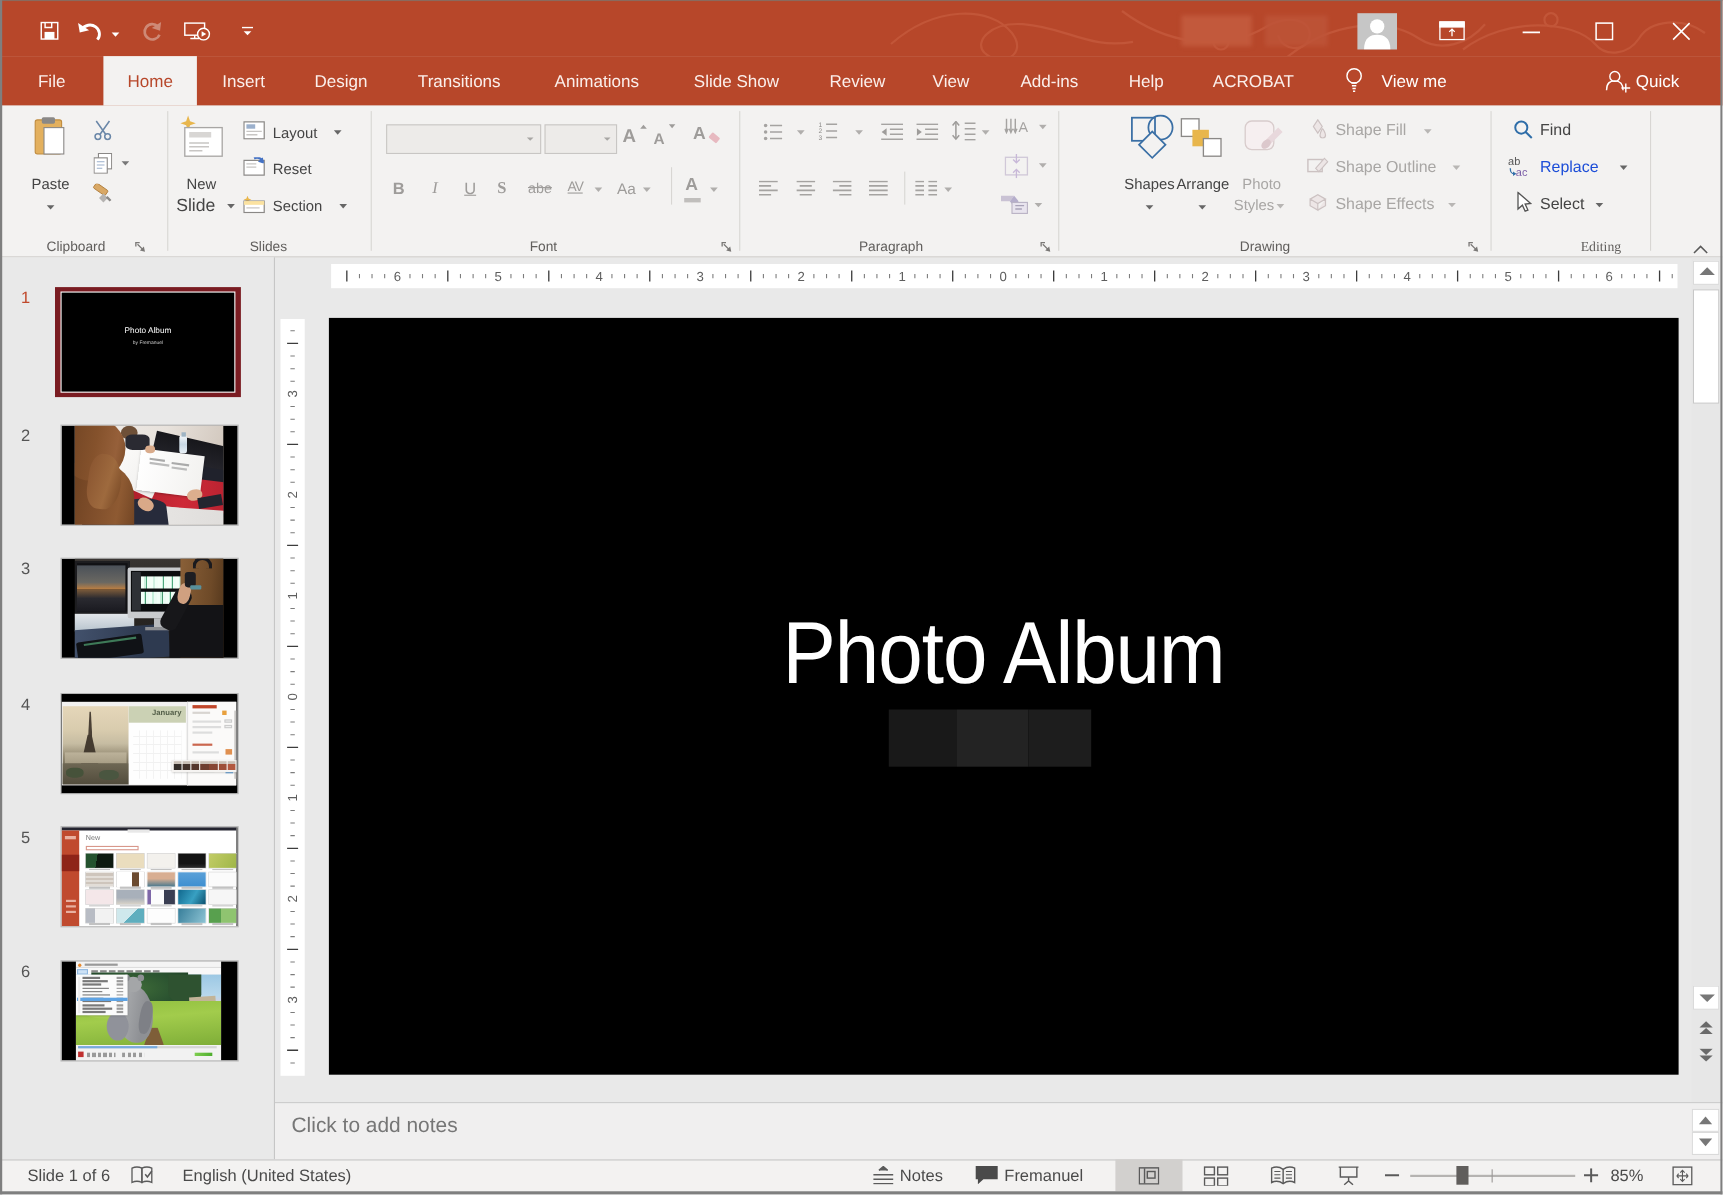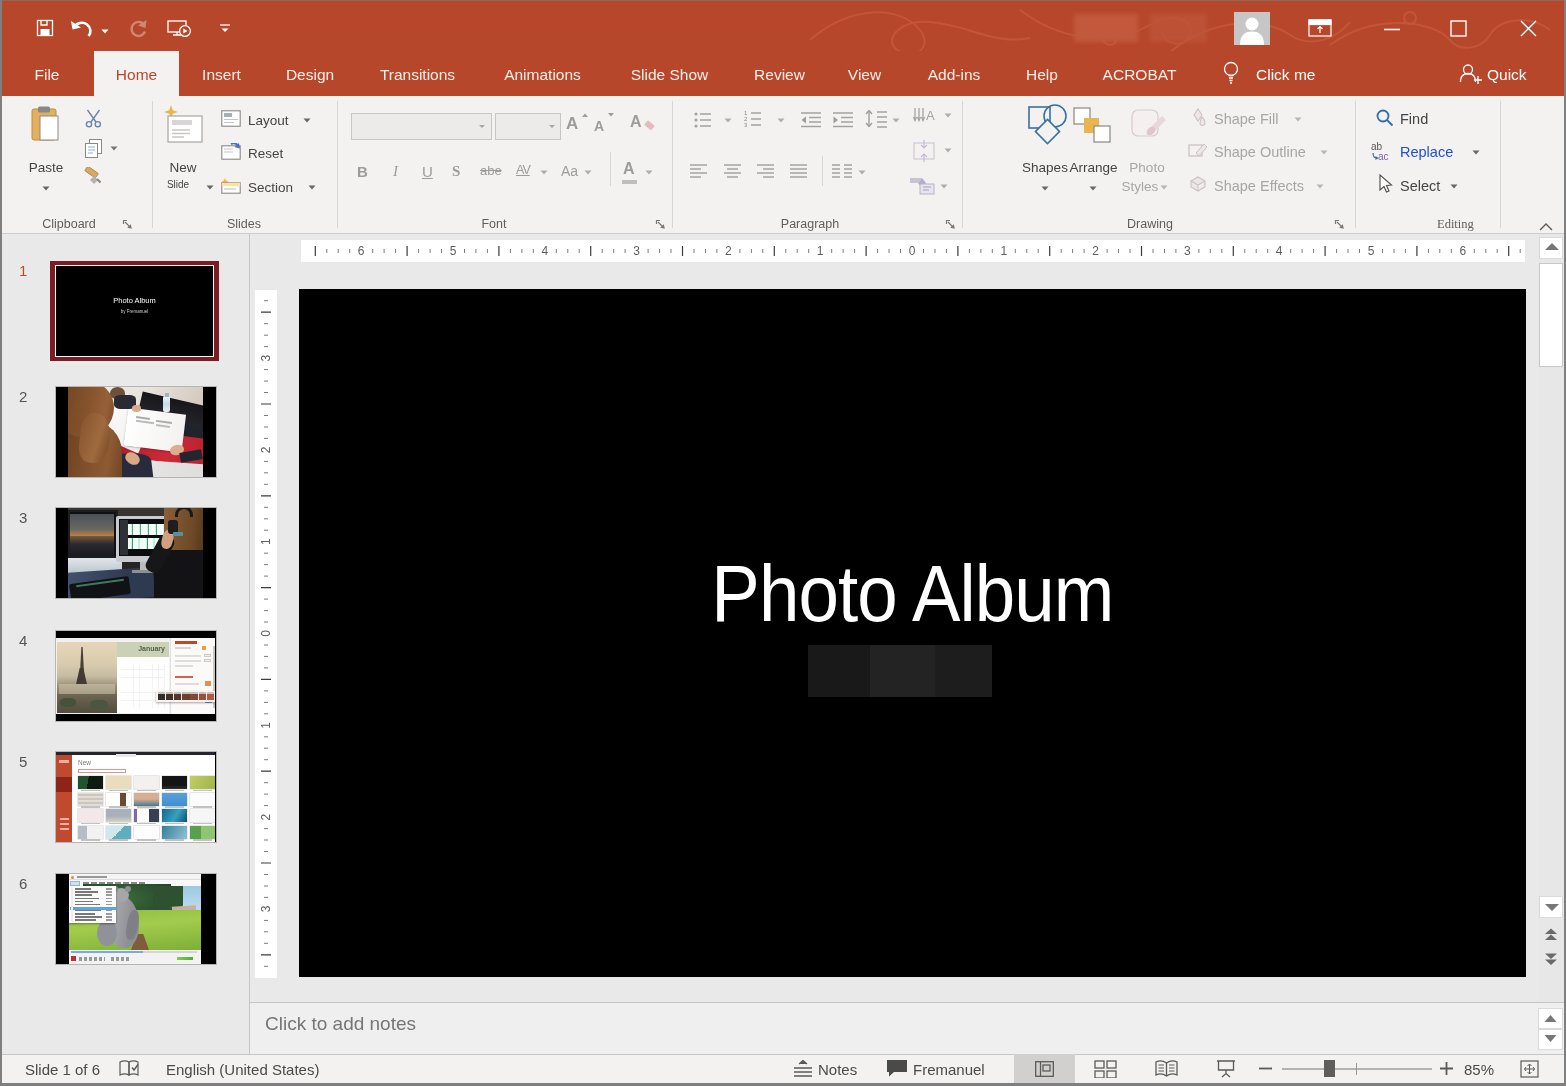--- a/index.html
+++ b/index.html
@@ -86,21 +86,21 @@
 <div class="" style="left:794.5px;top:66px;font-size:15.5px;color:#FBEFEB;white-space:nowrap;width:140px;text-align:center;">View</div>
 <div class="" style="left:884px;top:66px;font-size:15.5px;color:#FBEFEB;white-space:nowrap;width:140px;text-align:center;">Add-ins</div>
 <div class="" style="left:972px;top:66px;font-size:15.5px;color:#FBEFEB;white-space:nowrap;width:140px;text-align:center;">Help</div>
 <div class="" style="left:1069.5px;top:66px;font-size:15.5px;color:#FBEFEB;white-space:nowrap;width:140px;text-align:center;">ACROBAT</div>
 <svg style="position:absolute;left:1222px;top:60px;" width="18" height="26" viewBox="0 0 18 26">
       <g stroke="#fff" stroke-width="1.3" fill="none">
         <circle cx="9" cy="9" r="6.5"></circle>
         <path d="M6.5 15.5 H11.5 M7 18 H11 M7.5 20.5 H10.5 M8 23 H10"></path>
       </g>
     </svg>
-<div class="" style="left:1256px;top:66px;font-size:15.5px;color:#FFFFFF;white-space:nowrap;">Click me</div>
+<div class="" style="left:1256px;top:66px;font-size:15.5px;color:#FFFFFF;white-space:nowrap;">View me</div>
 <svg style="position:absolute;left:1458px;top:63px;" width="26" height="22" viewBox="0 0 26 22">
       <g stroke="#fff" stroke-width="1.3" fill="none">
         <circle cx="10" cy="6.5" r="4.5"></circle>
         <path d="M2.5 19 C2.5 12,6 10.5,10 10.5 C14 10.5,17.5 12,17.5 19"></path>
         <path d="M20 13 V21 M16 17 H24"></path>
       </g>
     </svg>
 <div class="" style="left:1487px;top:66px;font-size:15.5px;color:#FFFFFF;white-space:nowrap;">Quick</div>
 <div class="" style="left:0px;top:96px;width:1566px;height:138px;background:#F3F2F1;border-bottom:1px solid #CFCDCB;"></div>
 <div class="" style="left:152px;top:101px;width:1px;height:127px;background:#D8D6D3;"></div>
@@ -181,21 +181,21 @@
     </svg>
 <svg style="position:absolute;left:160px;top:104px;" width="46" height="44" viewBox="0 0 46 44">
       <g>
         <path d="M11 1 L12.8 6.2 L18 8 L12.8 9.8 L11 15 L9.2 9.8 L4 8 L9.2 6.2 Z" fill="#E8B64C"></path>
         <rect x="8" y="12" width="34" height="26" fill="#fff" stroke="#A8A6A4" stroke-width="1.2"></rect>
         <rect x="12" y="16" width="20" height="5" fill="#D8D6D4"></rect>
         <path d="M12 26 H30 M12 29.5 H30 M12 33 H24" stroke="#C8C6C4" stroke-width="1.4"></path>
       </g>
     </svg>
 <div class="" style="left:158px;top:160px;font-size:13.5px;color:#444444;white-space:nowrap;width:50px;text-align:center;">New</div>
-<div class="" style="left:150px;top:179px;font-size:10px;color:#444444;white-space:nowrap;width:56px;text-align:center;">Slide</div>
+<div class="" style="left:150px;top:179px;font-size:16px;color:#444444;white-space:nowrap;width:56px;text-align:center;">Slide</div>
 <svg style="position:absolute;left:206px;top:185px;" width="8" height="5" viewBox="0 0 8 5">
       <path d="M0.5 0.5 L7.5 0.5 L4 4.5 Z" fill="#666"></path>
     </svg>
 <svg style="position:absolute;left:221px;top:110px;" width="20" height="17" viewBox="0 0 20 17">
       <rect x="0.8" y="0.8" width="18.4" height="15.4" fill="#fff" stroke="#8A8886" stroke-width="1.1"></rect>
       <rect x="3" y="3" width="8" height="4" fill="#9BB0CC"></rect>
       <path d="M3 9.5 H17 M3 12.5 H13" stroke="#C8C6C4" stroke-width="1.2"></path>
     </svg>
 <div class="" style="left:248px;top:113px;font-size:13.5px;color:#444444;white-space:nowrap;">Layout</div>
 <svg style="position:absolute;left:303px;top:118px;" width="8" height="5" viewBox="0 0 8 5">

